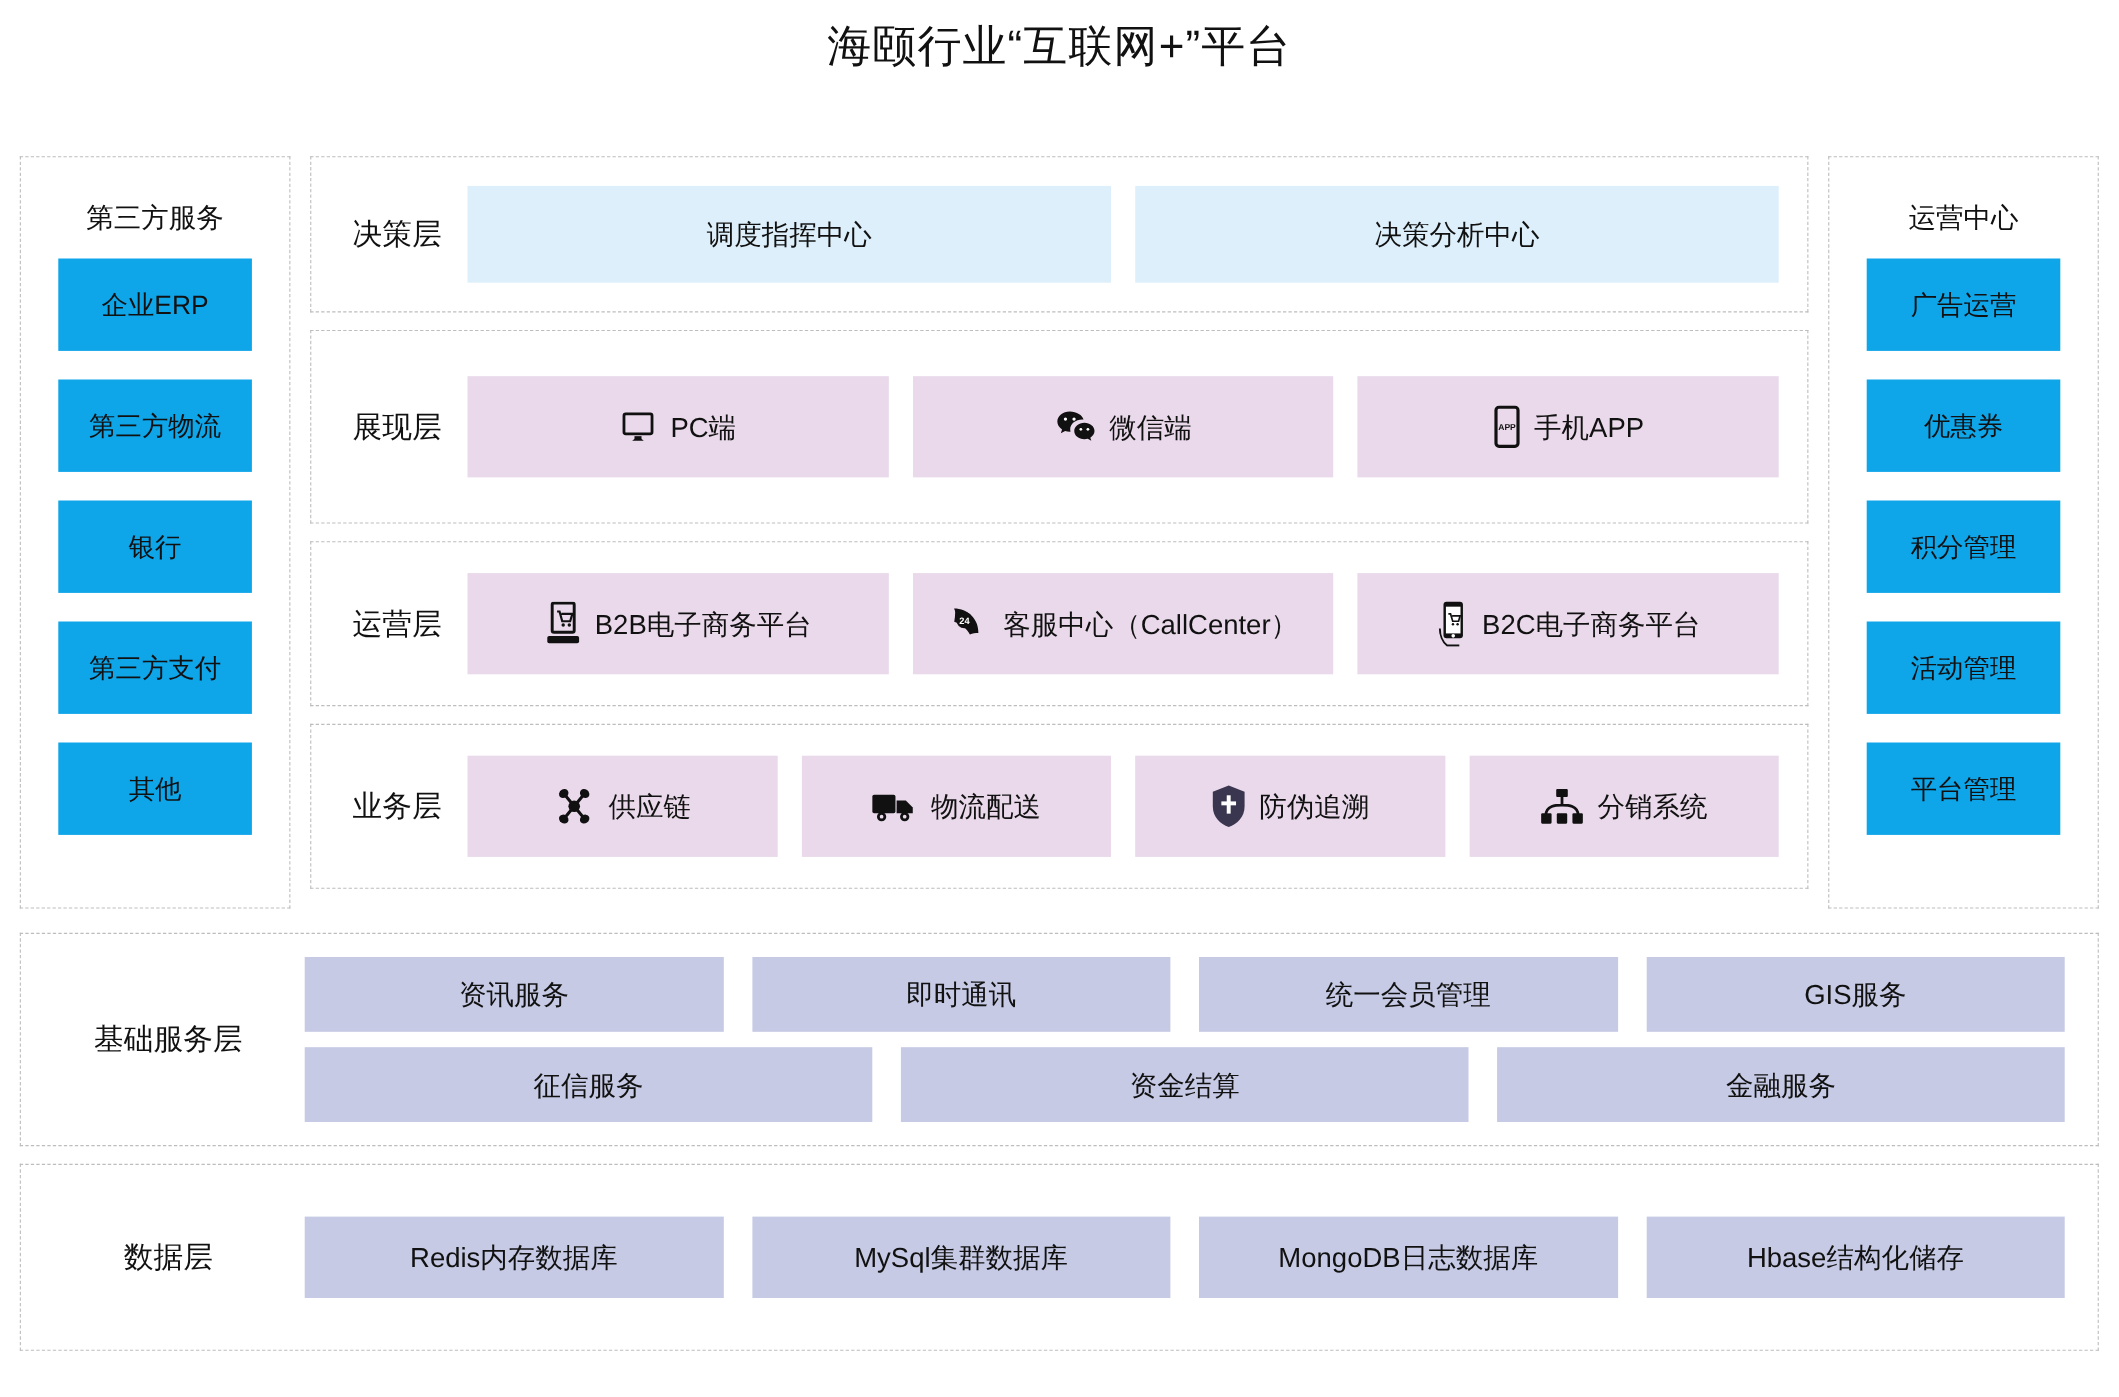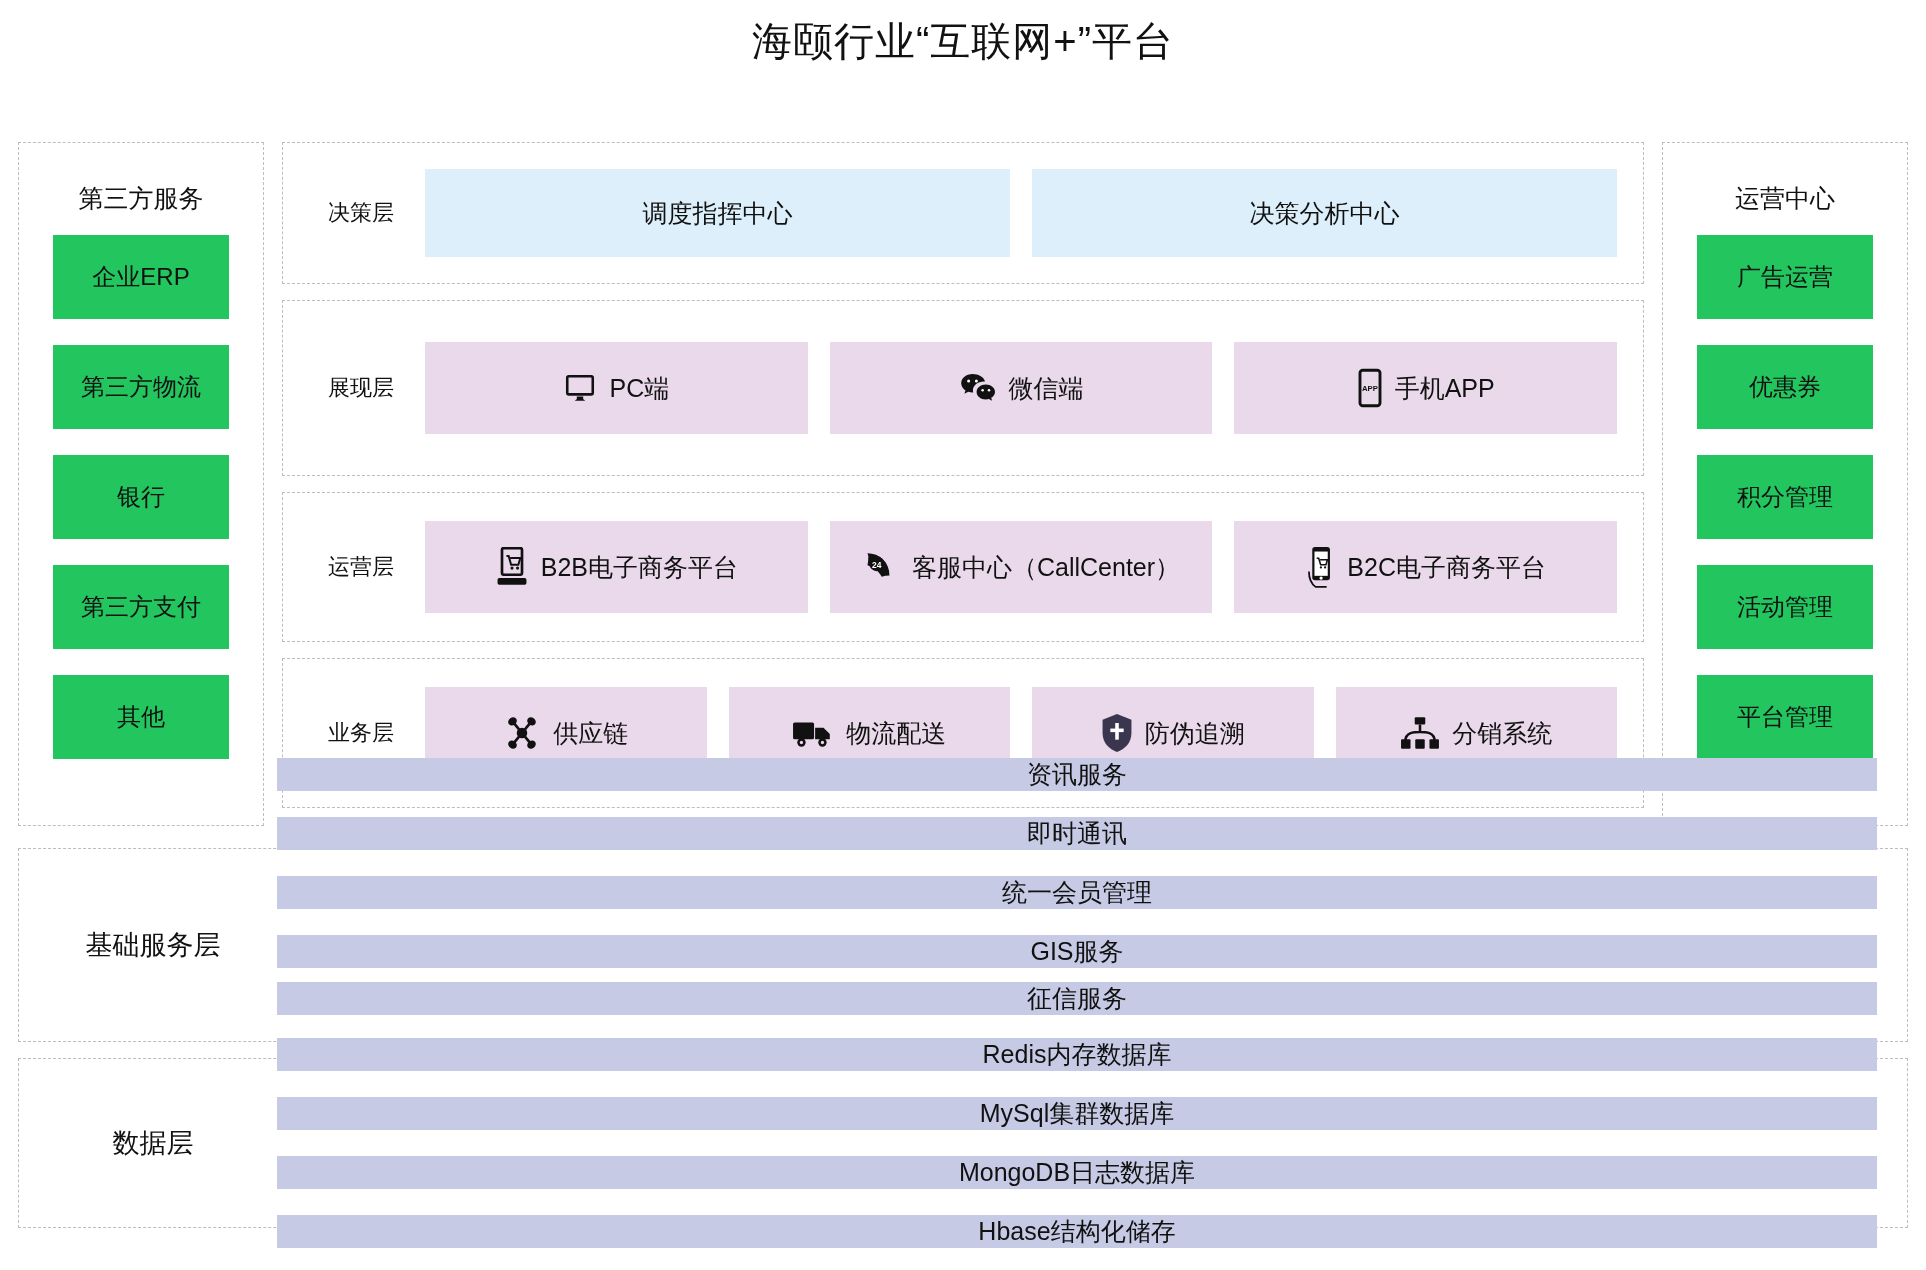--- a/index.html
+++ b/index.html
@@ -47,21 +47,21 @@
     font-size: 25px;
     height: 74px;
     line-height: 74px;
     text-align: center;
     color: #111;
   }
   .side-box {
     width: 176px;
     height: 84px;
     margin-bottom: 26px;
-    background: #22c55e;
+    background: #0ea5e9;
     display: flex;
     align-items: center;
     justify-content: center;
     font-size: 24px;
     color: #111;
     white-space: nowrap;
   }
   .side-box:last-child { margin-bottom: 0; }
 
   
@@ -76,21 +76,21 @@
     align-items: center;
     margin-bottom: 16px;
     padding: 14px 26px 14px 14px;
   }
   .layer-band:last-child { margin-bottom: 0; }
 
   .layer-label {
     width: 128px;
     flex: 0 0 128px;
     text-align: center;
-    font-size: 22px;
+    font-size: 27px;
     color: #111;
   }
   .layer-items {
     flex: 1;
     display: flex;
     align-items: stretch;
     gap: 22px;
   }
   .item-box {
     flex: 1;
@@ -124,21 +124,21 @@
     text-align: center;
     font-size: 27px;
     color: #111;
   }
   .wide-grid {
     flex: 1;
     display: flex;
     flex-direction: column;
     gap: 14px;
   }
-  .wide-row { display: flex; gap: 26px; flex-direction: column; }
+  .wide-row { display: flex; gap: 26px; }
   .svc-box {
     flex: 1;
     height: 68px;
     background: #c6cae4;
     display: flex;
     align-items: center;
     justify-content: center;
     font-size: 25px;
     color: #111;
     white-space: nowrap;

